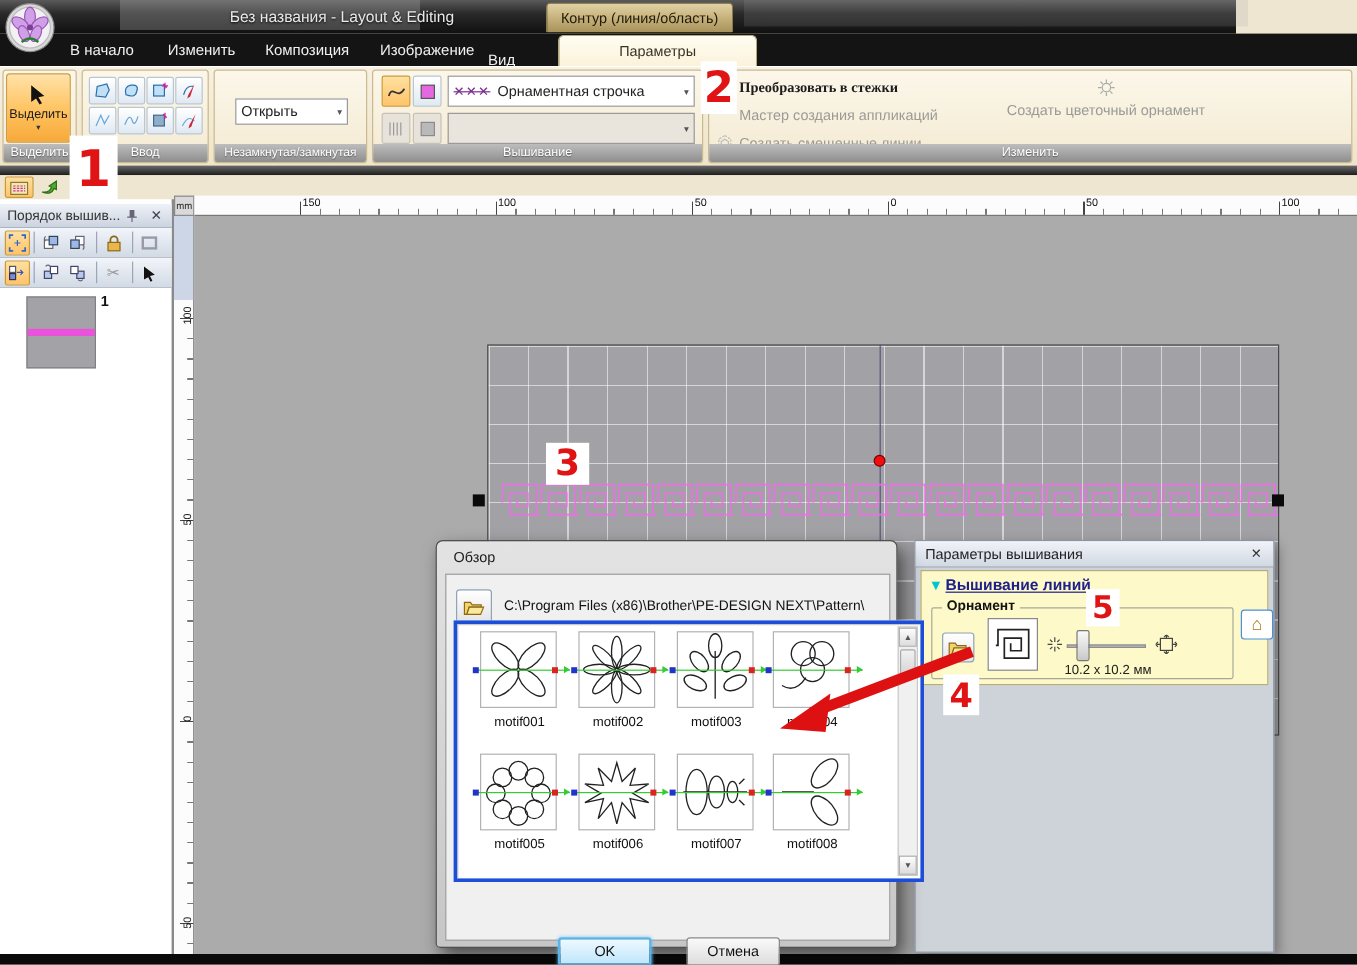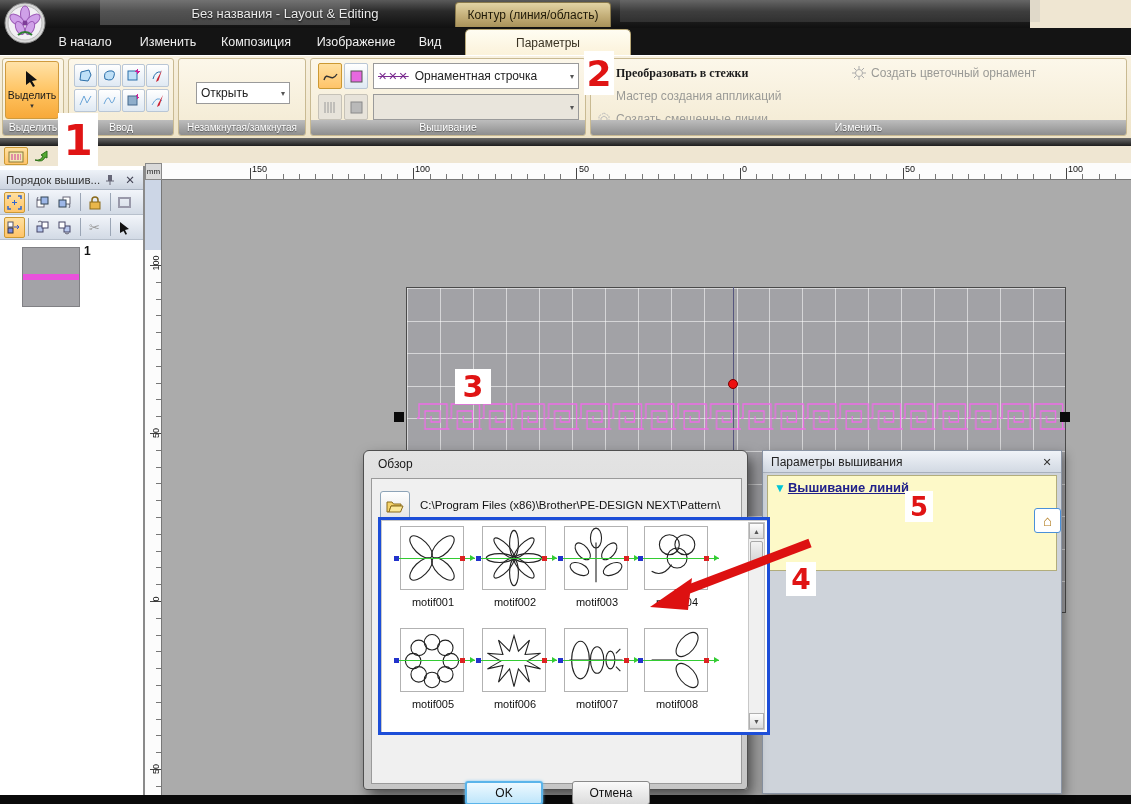--- a/index.html
+++ b/index.html
@@ -197,21 +197,21 @@
       <circle cx="21" cy="21" r="2.5" fill="#7d3c98"></circle>
       <path d="M14 33 Q21 27 28 33" stroke="#2e7d32" fill="none" stroke-width="2"></path>
     </svg>
   </div>
 
   <div class="tabsrow">
     <div class="tab" style="left:42px;width:86px;">В начало</div>
     <div class="tab" style="left:128px;width:80px;">Изменить</div>
     <div class="tab" style="left:208px;width:96px;">Композиция</div>
     <div class="tab" style="left:304px;width:104px;">Изображение</div>
-    <div class="tab" style="left:408px;width:44px;">Вид</div>
+    <div class="tab" style="left:396px;width:44px;margin-top:8px;">Вид</div>
     <div class="tab-active">Параметры</div>
   </div>
 
   <div class="ribbon">
 
     <div class="rgroup" style="left:2px;width:62px;">
       <div class="bigselect">
         <svg width="16" height="18" viewBox="0 0 16 18">
             <path d="M2 1 L13 10 L8 11 L11 16 L9 17 L6 12 L2 15 Z" fill="#111"></path>
           </svg>
@@ -306,21 +306,21 @@
       <div class="dd dis" style="left:62px;top:35px;width:206px;height:26px;">
         <span class="ddarr">▾</span>
       </div>
       <div class="gcap">Вышивание</div>
     </div>
 
     <div class="rgroup" style="left:590px;width:537px;">
       <div class="mod-item on" style="left:25px;top:7px;">
         <span>Преобразовать в стежки</span>
       </div>
-      <div class="mod-item" style="left:261px;top:7px;">
+      <div class="mod-item" style="left:248px;top:7px;flex-direction:column;">
         <svg width="14" height="14" viewBox="0 0 14 14">
             <circle cx="7" cy="7" r="3.5" fill="none" stroke="#aaa"></circle>
             <g stroke="#aaa">
               <line x1="7" y1="0" x2="7" y2="3"></line>
               <line x1="7" y1="11" x2="7" y2="14"></line>
               <line x1="0" y1="7" x2="3" y2="7"></line>
               <line x1="11" y1="7" x2="14" y2="7"></line>
               <line x1="2" y1="2" x2="4" y2="4"></line>
               <line x1="10" y1="10" x2="12" y2="12"></line>
               <line x1="12" y1="2" x2="10" y2="4"></line>
@@ -627,20 +627,45 @@
 
   <div class="rpanel">
     <div class="rp-title">
       <span>Параметры вышивания</span>
     </div>
     <div class="rp-close">✕</div>
     <div class="rp-yellow">
       <div class="rp-section">
         <span class="rp-tri">▼</span><span>Вышивание линий</span>
       </div>
+      <div class="rp-group">
+        <div class="rp-glabel">Орнамент</div>
+        <div class="rp-open">
+          <svg width="18" height="14" viewBox="0 0 18 14">
+              <path d="M1 13 V3 h5 l1.5 2 H15 v2 H5 L3 13 Z" fill="#f5d36a" stroke="#8a6a1a"></path>
+              <path d="M3 13 L5 7 h12 l-2.5 6 Z" fill="#fbe89a" stroke="#8a6a1a"></path>
+            </svg>
+        </div>
+        <div class="rp-preview">
+          <svg width="30" height="30" viewBox="0 0 34 32">
+              <path d="M1 17 H3 V2 H32 V29 H9 V10 H25 V22 H15 V15" fill="none" stroke="#222" stroke-width="1.6"></path>
+            </svg>
+        </div>
+        <svg style="position:absolute;left:94px;top:22px;" width="16" height="16" viewBox="0 0 16 16">
+            <path d="M8 2 v4 M8 10 v4 M2 8 h4 M10 8 h4 M4 4 l2 2 M10 10 l2 2 M12 4 l-2 2 M6 10 l-2 2" stroke="#444" fill="none"></path>
+          </svg>
+        <div class="slider-track"></div>
+        <div class="slider-knob"></div>
+        <svg style="position:absolute;left:186px;top:22px;" width="18" height="16" viewBox="0 0 18 16">
+            <rect x="4" y="3" width="10" height="10" fill="none" stroke="#444"></rect>
+            <path d="M9 0 v3 M9 13 v3 M1 8 h3 M14 8 h3" stroke="#444"></path>
+            <path d="M7 2 l2 -2 2 2 M7 14 l2 2 2 -2 M2 6 l-2 2 2 2 M16 6 l2 2 -2 2" fill="none" stroke="#444"></path>
+          </svg>
+        <div class="rp-size">10.2 x 10.2 мм</div>
+      </div>
       <div class="rp-home">
           <span>⌂</span>
         </div>
     </div>
   </div>
 
   <div class="ann" style="left:58px;top:113px;width:40px;height:54px;font-size:42px;">1</div>
   <div class="ann" style="left:584px;top:51px;width:30px;height:44px;font-size:36px;">2</div>
   <div class="ann" style="left:455px;top:369px;width:36px;height:35px;font-size:30px;">3</div>
   <div class="ann" style="left:786px;top:562px;width:30px;height:34px;font-size:28px;">4</div>

